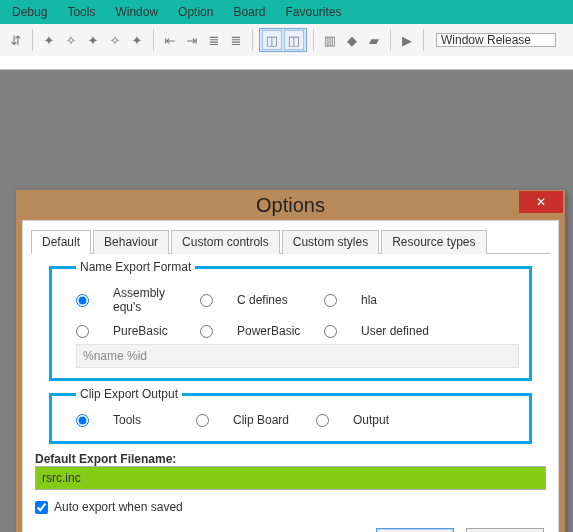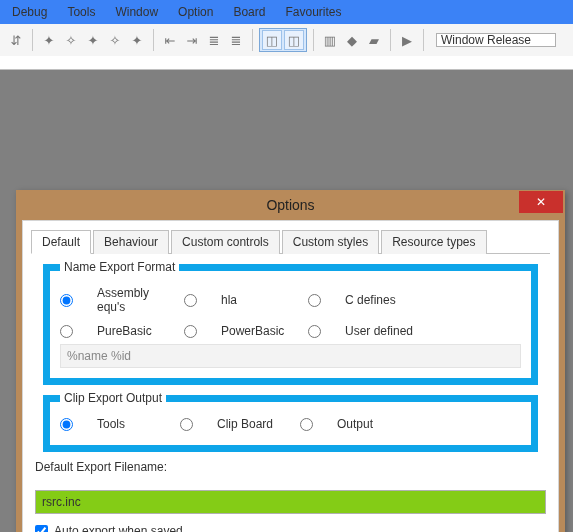--- a/index.html
+++ b/index.html
@@ -1,47 +1,47 @@
 <!DOCTYPE html>
 <html><head>
 <meta charset="utf-8">
 <style>
 * { box-sizing: border-box; font-family: "Segoe UI", Tahoma, sans-serif; font-size: 12px; }
 body { margin: 0; width: 573px; height: 532px; background: #808080; overflow: hidden; }
 
 .app-window { background: #fff; position: absolute; top: 0; left: 0; right: 0; height: 70px; border-bottom: 1px solid #c0c0c0; }
-.menu-bar { display: flex; gap: 4px; padding: 3px 4px; background: #3b82f6; }
+.menu-bar { display: flex; gap: 4px; padding: 3px 4px; background: #14b8a6; }
 .menu-item { padding: 2px 8px; color: #333; cursor: default; }
 .toolbar { display: flex; align-items: center; gap: 2px; padding: 4px 6px; background: #f5f5f5; }
 .tb-sep { width: 1px; height: 22px; background: #c8c8c8; margin: 0 4px; }
 .tb-btn { width: 20px; height: 20px; display: flex; align-items: center; justify-content: center; color: #777; font-size: 13px; }
 .tb-group-highlight { display: flex; border: 1px solid #7aa7d8; background: #d6e7fb; padding: 1px; }
 .tb-group-highlight .tb-btn { background: #e8f1fd; border: 1px solid #9ec2ea; margin: 0 1px; }
 .tb-combo { margin-left: 6px; height: 14px; border: 1px solid #b0b0b0; padding: 2px 4px; min-width: 120px; background: #fff; color: #333; display: flex; align-items: center; }
 
 .dialog { position: absolute; left: 16px; top: 190px; width: 549px; background: #b88a5a; padding: 0 6px 6px 6px; box-shadow: 2px 2px 6px rgba(0,0,0,0.3); }
 .dlg-titlebar { display: flex; align-items: center; height: 30px; position: relative; }
-.dlg-title { flex: 1; text-align: center; color: #222; font-size: 14px; }
+.dlg-title { flex: 1; text-align: center; color: #222; font-size: 20px; }
 .dlg-close { position: absolute; right: -4px; top: 1px; width: 44px; height: 22px; background: #c9302c; color: #fff; display: flex; align-items: center; justify-content: center; font-family: Arial; font-size: 12px; }
 .dlg-body { background: #fff; border: 1px solid #d5d5d5; padding: 8px; }
 
 .tab-row { display: flex; border-bottom: 1px solid #c0c0c0; }
 .tab { padding: 4px 10px; border: 1px solid #c0c0c0; border-bottom: none; margin-right: 2px; background: #f4f4f4; color: #333; position: relative; top: 1px; }
 .tab.active { background: #fff; border-bottom: 1px solid #fff; }
 
-fieldset { border: 7px solid #0ea5e9; margin: 6px 12px; padding: 6px 10px 10px 10px; }
+fieldset { border: 3px solid #0ea5e9; margin: 6px 18px; padding: 6px 10px 10px 24px; }
 legend { color: #333; padding: 0 4px; }
 
 .radio-grid { display: grid; grid-template-columns: 120px 120px 150px; row-gap: 10px; column-gap: 4px; margin: 6px 0 4px 0; }
 .radio-grid2 { display: grid; grid-template-columns: 120px 120px 150px; margin: 6px 0 4px 0; }
 label.radio { display: flex; align-items: center; gap: 24px; color: #333; }
 input[type=radio], input[type=checkbox] { margin: 0; }
 
 .readonly-field { background: #f3f3f3; border: 1px solid #e3e3e3; color: #888; padding: 4px 6px; margin-top: 6px; }
-.field-label { margin: 8px 4px 16px 4px; color: #333; }
+.field-label { margin: 8px 4px 0 4px; color: #333; font-weight: bold; }
 .text-field { width: calc(100% - 8px); margin: 0 4px; border: 1px solid #b0b0b0; padding: 4px 6px; color: #333; background: #84cc16; }
 .check-row { display: flex; align-items: center; gap: 6px; margin: 10px 4px 4px 4px; color: #333; }
 
 .button-row { display: flex; justify-content: flex-end; gap: 12px; padding: 10px 6px 4px 6px; }
 .btn { min-width: 78px; height: 24px; border: 1px solid #a5a5a5; background: #f2f2f2; color: #222; display: flex; align-items: center; justify-content: center; }
 .btn.default { border: 1px solid #5a98d6; box-shadow: 0 0 0 1px #aed1f4 inset; }
 </style>
 </head>
 <body>
 
@@ -102,25 +102,25 @@
 
     <fieldset>
       <legend>Name Export Format</legend>
       <div class="radio-grid">
         <label class="radio">
           <input type="radio" name="fmt" checked="" style="">
           <span>Assembly equ's</span>
         </label>
         <label class="radio">
           <input type="radio" name="fmt" style="">
-          <span>hla</span>
+          <span>C defines</span>
         </label>
         <label class="radio">
           <input type="radio" name="fmt" style="">
-          <span>C defines</span>
+          <span>hla</span>
         </label>
         <label class="radio">
           <input type="radio" name="fmt" style="">
           <span>PureBasic</span>
         </label>
         <label class="radio">
           <input type="radio" name="fmt" style="">
           <span>PowerBasic</span>
         </label>
         <label class="radio">

